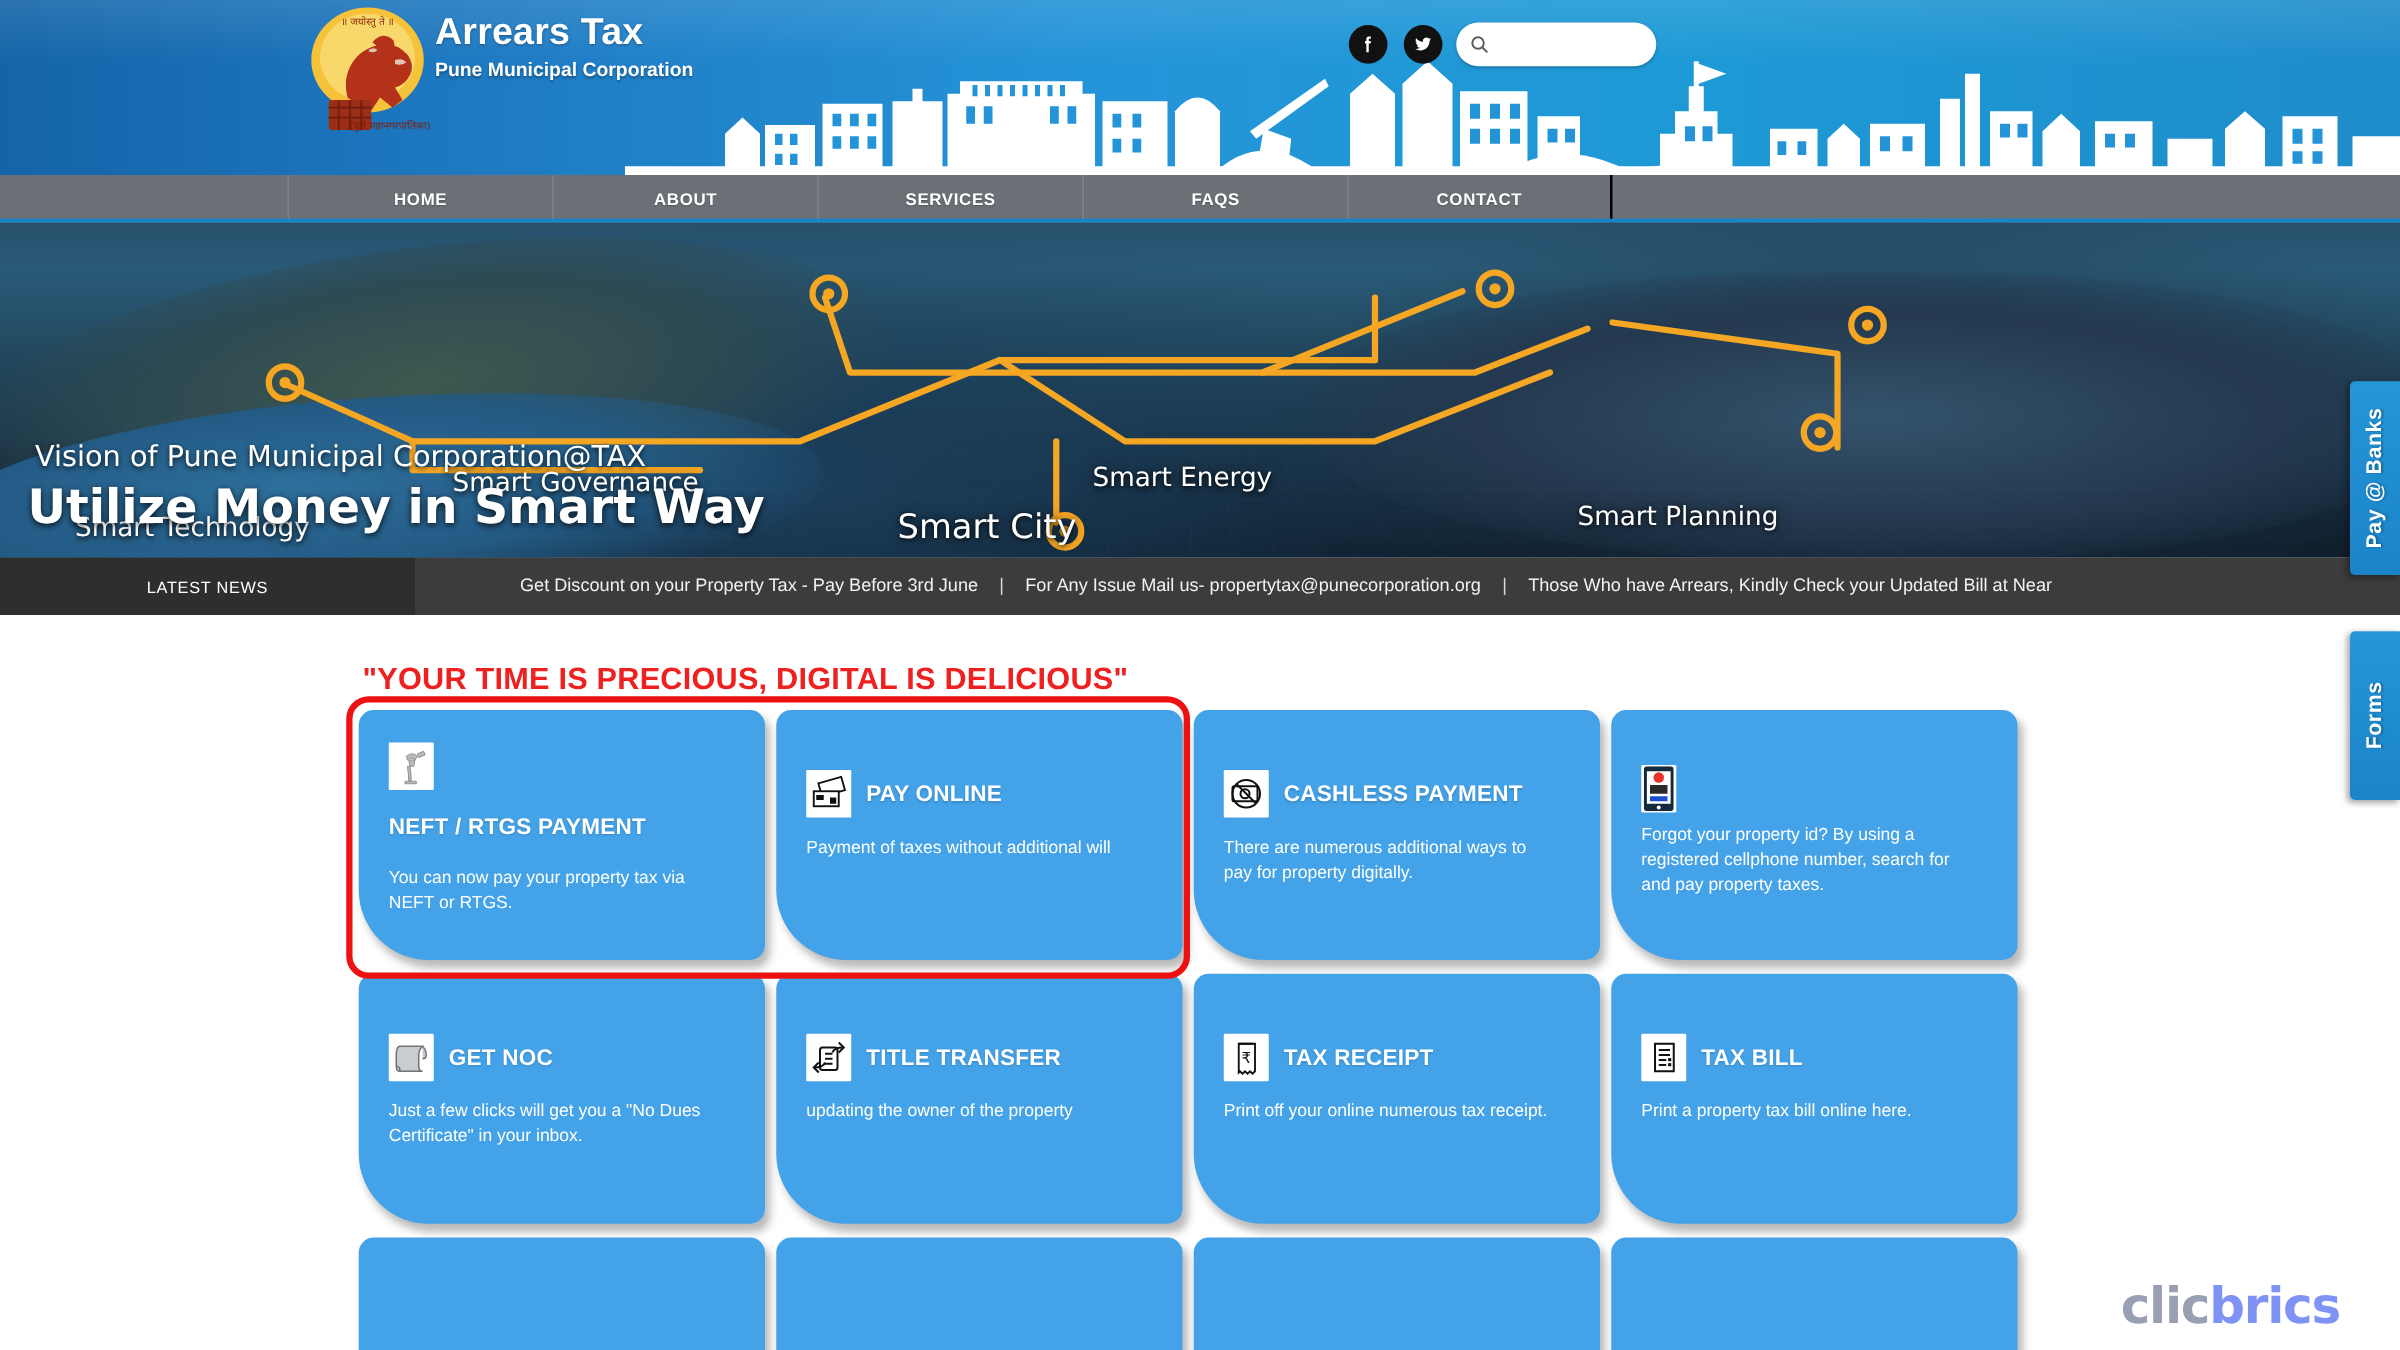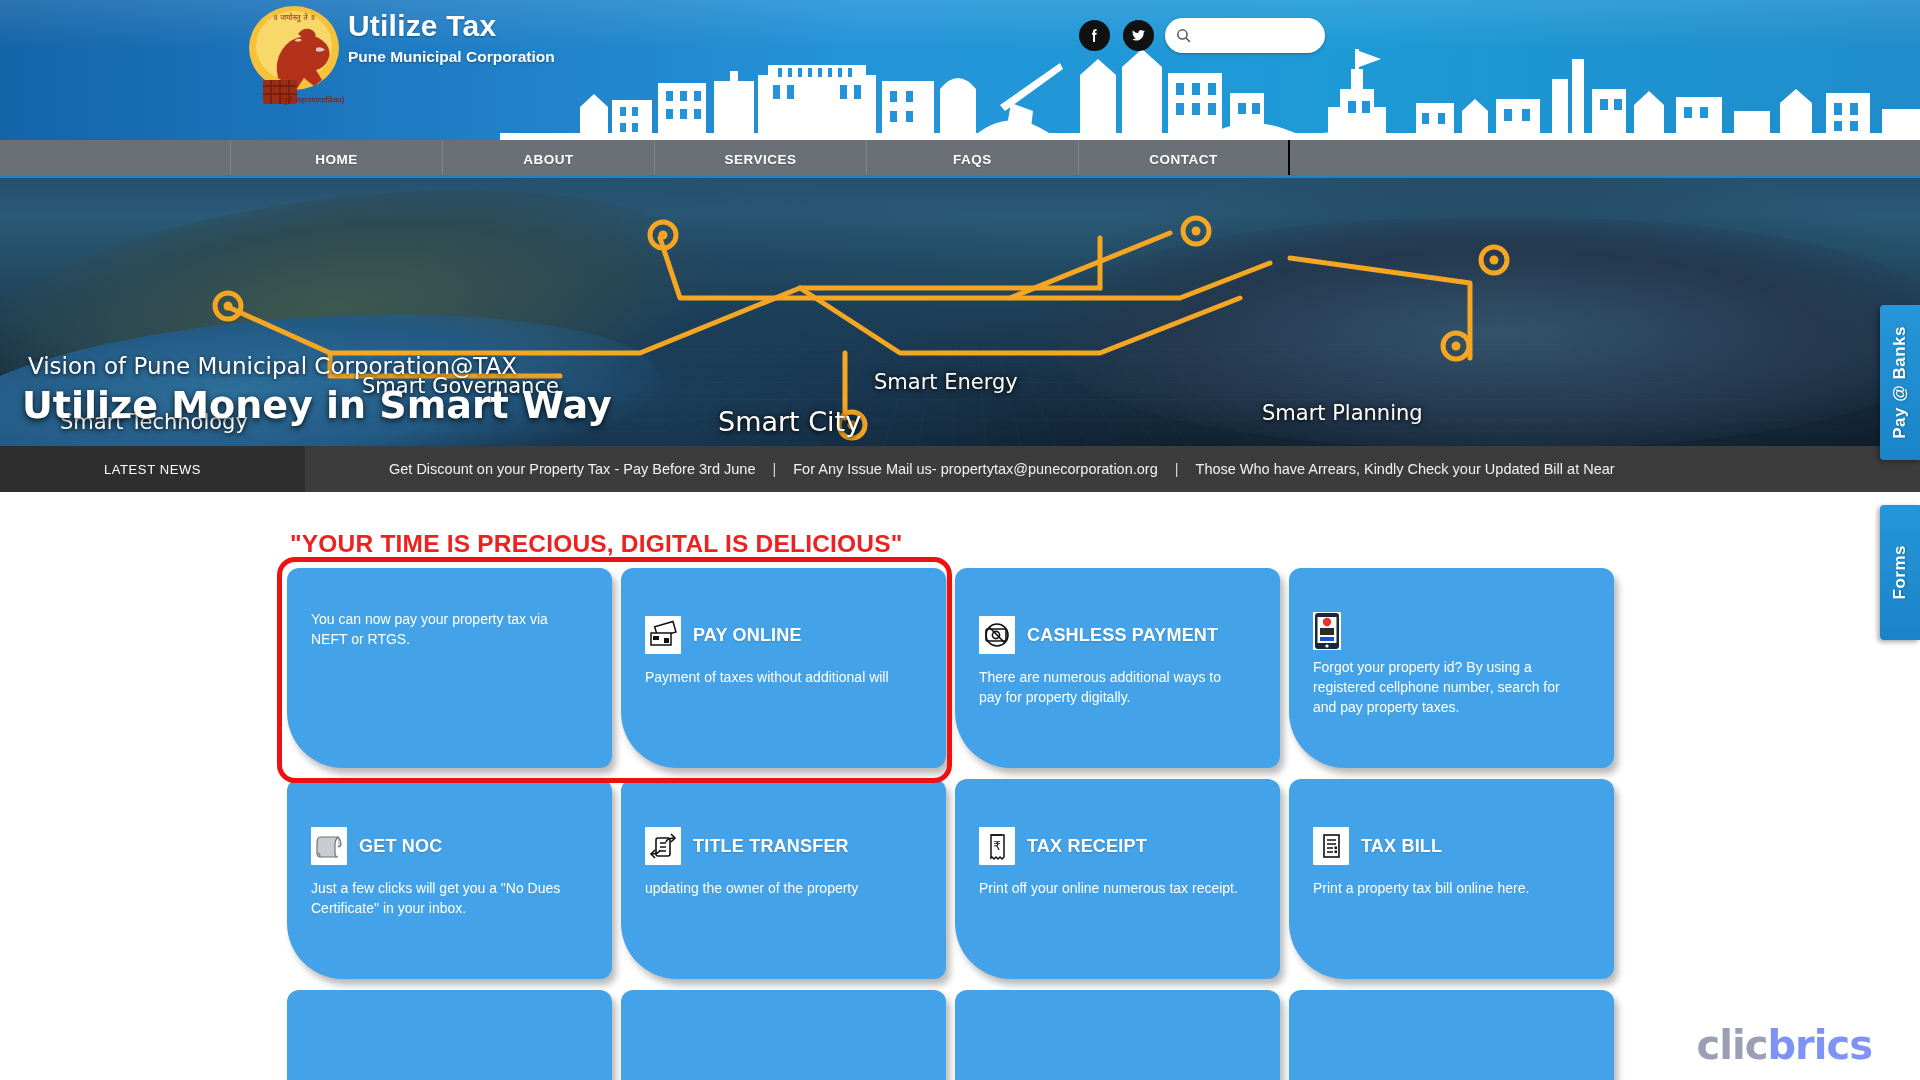--- a/index.html
+++ b/index.html
@@ -126,21 +126,21 @@
     text-shadow: 0 2px 6px rgba(0,0,0,.85);
     font-family:"DejaVu Sans", sans-serif;
   }
 
   
   .news {
     height: 46px; display:flex; align-items:stretch;
     background:#3c3c3c;
   }
   .news-label {
-    width: 305px; display:flex; align-items:center; justify-content:center;
+    width: 332px; display:flex; align-items:center; justify-content:center;
     background:#2e2e2e; color:#ffffff; font-size: 13px; letter-spacing:.6px;
   }
   .news-items {
     flex:1; display:flex; align-items:center; gap:0; overflow:hidden;
     padding-left: 84px; color:#f2f2f2; font-size: 14.5px; white-space:nowrap;
   }
   .news-sep { padding: 0 17px; color:#d8d8d8; }
 
   
   .main { position:relative; background:#ffffff; height: 540px; }
@@ -327,21 +327,21 @@
         </g>
         <rect x="25" y="76" width="34" height="24" rx="2" fill="#9c2d16"></rect>
         <g stroke="#6e1d0c" stroke-width="1.4" fill="none">
           <path d="M25 82 h34 M25 90 h34 M33 76 v24 M42 76 v24 M51 76 v24"></path>
         </g>
         <text x="74" y="99" font-size="8" fill="#7a1f0c" text-anchor="middle" font-family="DejaVu Sans, sans-serif">(पुणे महानगरपालिका)</text>
       </svg>
     </div>
 
     <div class="title-block">
-      <div class="site-title">Utilize Tax</div>
+      <div class="site-title">Arrears Tax</div>
       <div class="site-sub">Pune Municipal Corporation</div>
     </div>
 
     <div class="social">
       <div class="social-btn">
         <svg width="17" height="17" viewBox="0 0 24 24" fill="#ffffff">
           <path d="M15.1 8.2h-2.4V6.6c0-.7.5-.9.8-.9h1.5V3.1h-2.1c-2.4 0-2.9 1.8-2.9 2.9v2.2H8.5v2.8H10V21h2.7v-10h2.1z"></path>
         </svg>
       </div>
       <div class="social-btn">
@@ -422,20 +422,35 @@
       <span>Those Who have Arrears, Kindly Check your Updated Bill at Near</span>
     </div>
   </div>
 
   <div class="main">
     <div class="tagline">"YOUR TIME IS PRECIOUS, DIGITAL IS DELICIOUS"</div>
 
     <div class="grid">
 
       <div class="card stacked">
+        <div class="card-head">
+          <div class="card-icon">
+            <svg width="30" height="32" viewBox="0 0 30 32">
+              <rect width="30" height="32" fill="#fff"></rect>
+              <g fill="#b9bcbf" stroke="#8e9194" stroke-width=".8">
+                <path d="M11 8 q5-4 9 0 l-2 3 q-3-3-6 0z"></path>
+                <path d="M13 11 l5 0 -1 5 -3 0z"></path>
+                <path d="M14 16 q1 8 1 12 l-2 0 q0-5-1-12z"></path>
+                <path d="M10 28 h9 v2 h-9z"></path>
+                <path d="M20 6 l5-2 1 3 -5 2z"></path>
+              </g>
+            </svg>
+          </div>
+          <div class="card-title">NEFT / RTGS PAYMENT</div>
+        </div>
         <div class="card-desc">You can now pay your property tax via NEFT or RTGS.</div>
       </div>
 
       <div class="card" style="padding-top:48px;">
         <div class="card-head">
           <div class="card-icon">
             <svg width="32" height="30" viewBox="0 0 32 30">
               <rect width="32" height="30" fill="#fff"></rect>
               <g stroke="#111" stroke-width="1.5" fill="#fff">
                 <rect x="9" y="4" width="19" height="11" transform="rotate(-16 18 10)"></rect>

